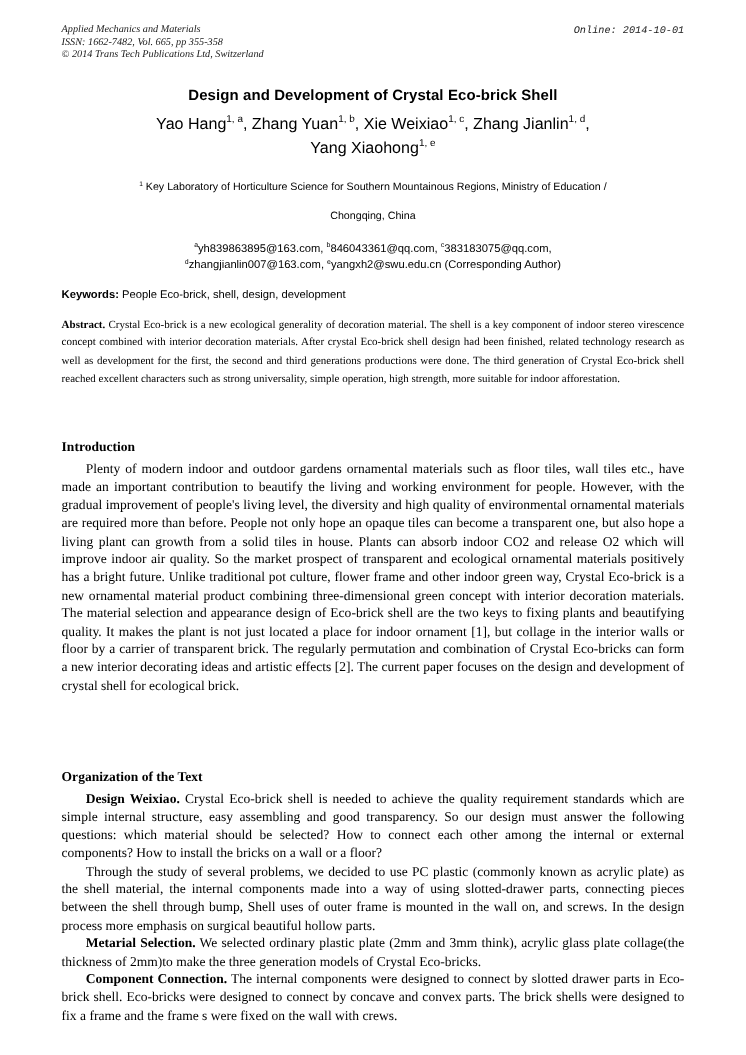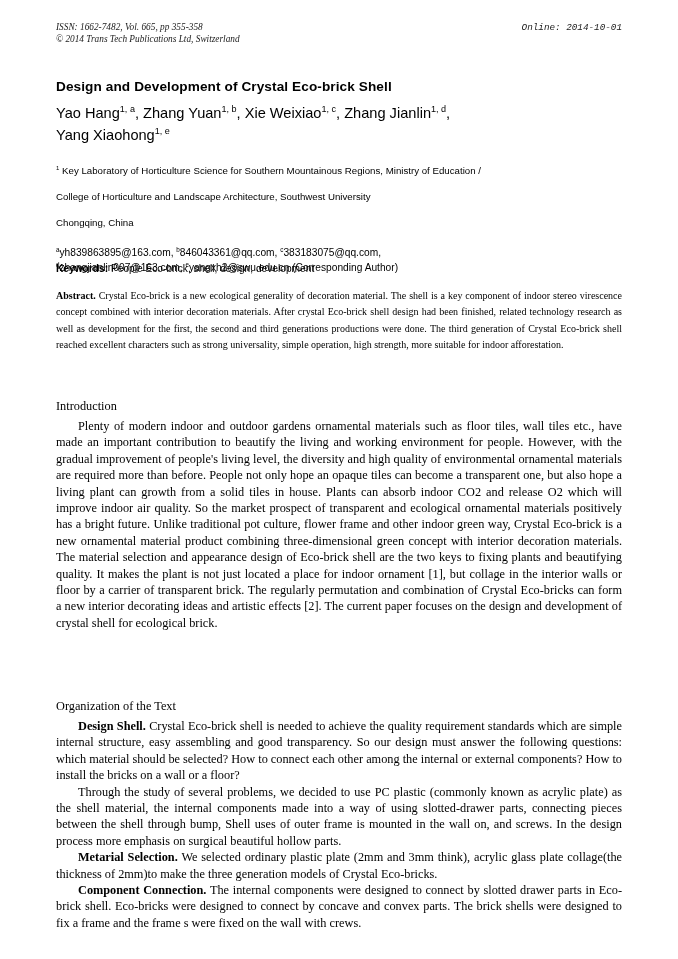--- a/index.html
+++ b/index.html
@@ -50,20 +50,21 @@
     color: #1a1a1a;
     white-space: nowrap;
   }
 
   
   .title-block {
     position: absolute;
     left: 56px;
     top: 78px;
     width: 566px;
+    text-align: center;
     font-family: "Liberation Sans", sans-serif;
   }
   .paper-title {
     font-size: 13.6px;
     font-weight: bold;
     line-height: 18px;
     letter-spacing: 0.1px;
   }
   .authors {
     margin-top: 6px;
@@ -114,21 +115,21 @@
   .abstract b { font-weight: bold; }
 
   
   .section {
     position: absolute;
     left: 56px;
     width: 566px;
   }
   .section-heading {
     font-size: 12.3px;
-    font-weight: normal;
+    font-weight: bold;
     line-height: 16px;
     margin-bottom: 4px;
   }
   .para {
     font-size: 12.3px;
     line-height: 16.4px;
     text-align: justify;
     text-justify: inter-word;
     text-indent: 22px;
   }
@@ -138,38 +139,38 @@
   #intro-section { top: 398px; }
   #org-section { top: 678px; margin-top: 20px; }
 </style>
 </head>
 <body>
 
 <div class="page">
 
   <div class="journal-header">
     <div class="journal-left">
+      <div>Applied Mechanics and Materials</div>
       <div>ISSN: 1662-7482, Vol. 665, pp 355-358</div>
       <div>© 2014 Trans Tech Publications Ltd, Switzerland</div>
     </div>
     <div class="journal-online">Online: 2014-10-01</div>
   </div>
 
   <div class="title-block">
     <div class="paper-title">Design and Development of Crystal Eco-brick Shell</div>
 
     <div class="authors">
       <span id="author-line-1"><span>Yao Hang</span><sup>1, a</sup>, <span>Zhang Yuan</span><sup>1, b</sup>, <span>Xie Weixiao</span><sup>1, c</sup>, <span>Zhang Jianlin</span><sup>1, d</sup>,</span>
       <br>
       <span id="author-line-2"><span>Yang Xiaohong</span><sup>1, e</sup></span>
     </div>
 
     <div class="affil">
       <span class="affil-line" id="affil-line-1"><sup>1</sup><span> Key Laboratory of Horticulture Science for Southern Mountainous Regions, Ministry of Education /</span></span>
-      <span class="affil-line">College of Horticulture and Landscape Architecture, Southwest University</span>
       <span class="affil-line">Chongqing, China</span>
     </div>
 
     <div class="emails">
       <span class="emails-line" id="email-line-1"><sup>a</sup><span>yh839863895@163.com, </span><sup>b</sup><span>846043361@qq.com, </span><sup>c</sup><span>383183075@qq.com,</span></span>
       <span class="emails-line" id="email-line-2"><sup>d</sup><span>zhangjianlin007@163.com, </span><sup>e</sup><span>yangxh2@swu.edu.cn (Corresponding Author)</span></span>
     </div>
   </div>
 
   <div class="keywords">
@@ -182,21 +183,21 @@
 
   <div class="section" id="intro-section">
     <div class="section-heading">Introduction</div>
     <div class="para">Plenty of modern indoor and outdoor gardens ornamental materials such as floor tiles, wall tiles etc., have made an important contribution to beautify the living and working environment for people. However, with the gradual improvement of people's living level, the diversity and high quality of environmental ornamental materials are required more than before. People not only hope an opaque tiles can become a transparent one, but also hope a living plant can growth from a solid tiles in house. Plants can absorb indoor CO2 and release O2 which will improve indoor air quality. So the market prospect of transparent and ecological ornamental materials positively has a bright future. Unlike traditional pot culture, flower frame and other indoor green way, Crystal Eco-brick is a new ornamental material product combining three-dimensional green concept with interior decoration materials. The material selection and appearance design of Eco-brick shell are the two keys to fixing plants and beautifying quality. It makes the plant is not just located a place for indoor ornament [1], but collage in the interior walls or floor by a carrier of transparent brick. The regularly permutation and combination of Crystal Eco-bricks can form a new interior decorating ideas and artistic effects [2]. The current paper focuses on the design and development of crystal shell for ecological brick.</div>
   </div>
 
   <div class="section" id="org-section">
     <div class="section-heading">Organization of the Text</div>
 
     <div class="para">
-      <b>Design Shell.</b><span> Crystal Eco-brick shell is needed to achieve the quality requirement standards which are simple internal structure, easy assembling and good transparency. So our design must answer the following questions: which material should be selected? How to connect each other among the internal or external components? How to install the bricks on a wall or a floor?</span>
+      <b>Design Weixiao.</b><span> Crystal Eco-brick shell is needed to achieve the quality requirement standards which are simple internal structure, easy assembling and good transparency. So our design must answer the following questions: which material should be selected? How to connect each other among the internal or external components? How to install the bricks on a wall or a floor?</span>
     </div>
 
     <div class="para">Through the study of several problems, we decided to use PC plastic (commonly known as acrylic plate) as the shell material, the internal components made into a way of using slotted-drawer parts, connecting pieces between the shell through bump, Shell uses of outer frame is mounted in the wall on, and screws. In the design process more emphasis on surgical beautiful hollow parts.</div>
 
     <div class="para">
       <b>Metarial Selection.</b><span> We selected ordinary plastic plate (2mm and 3mm think), acrylic glass plate collage(the thickness of 2mm)to make the three generation models of Crystal Eco-bricks.</span>
     </div>
 
     <div class="para">
       <b>Component Connection.</b><span> The internal components were designed to connect by slotted drawer parts in Eco-brick shell. Eco-bricks were designed to connect by concave and convex parts. The brick shells were designed to fix a frame and the frame s were fixed on the wall with crews.</span>

